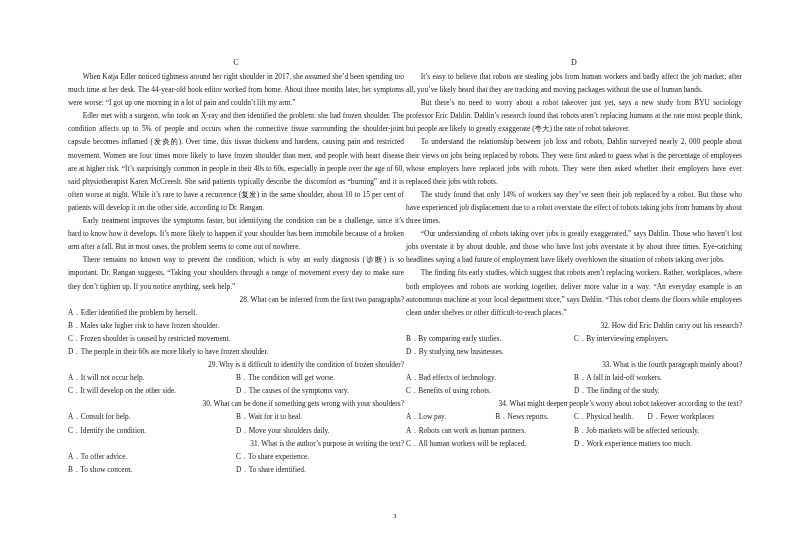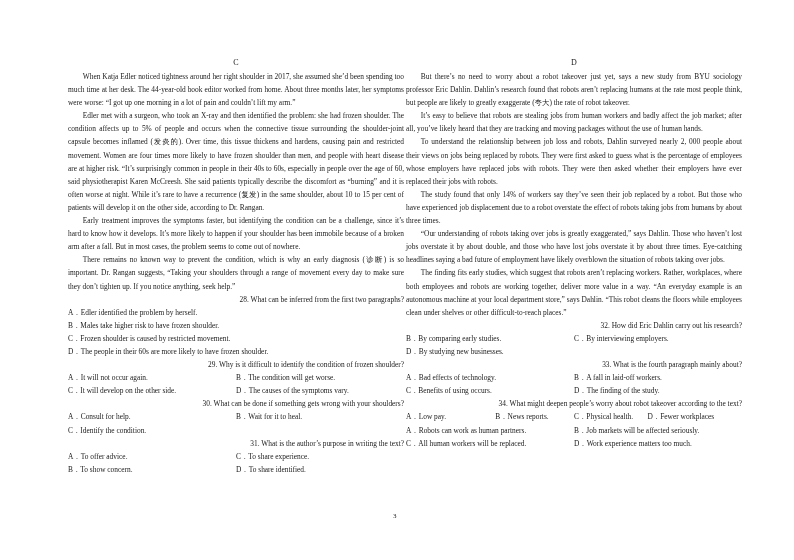--- a/index.html
+++ b/index.html
@@ -29,68 +29,69 @@
   <div>
     <p class="q">28. What can be inferred from the first two paragraphs?</p>
     <div class="opt">A．Edler identified the problem by herself.</div>
     <div class="opt">B．Males take higher risk to have frozen shoulder.</div>
     <div class="opt">C．Frozen shoulder is caused by restricted movement.</div>
     <div class="opt">D．The people in their 60s are more likely to have frozen shoulder.</div>
   </div>
   <div>
     <p class="q">29. Why is it difficult to identify the condition of frozen shoulder?</p>
     <div class="opts2">
-      <div class="opt">A．It will not occur again.</div>
+      <div class="opt">A．It will not occur help.</div>
       <div class="opt">B．The condition will get worse.</div>
       <div class="opt">C．It will develop on the other side.</div>
       <div class="opt">D．The causes of the symptoms vary.</div>
     </div>
   </div>
   <div>
     <p class="q">30. What can be done if something gets wrong with your shoulders?</p>
     <div class="opts2">
       <div class="opt">A．Consult for help.</div>
       <div class="opt">B．Wait for it to heal.</div>
       <div class="opt">C．Identify the condition.</div>
+      <div class="opt">D．Move your shoulders daily.</div>
     </div>
   </div>
   <div>
     <p class="q">31. What is the author’s purpose in writing the text?</p>
     <div class="opts2">
       <div class="opt">A．To offer advice.</div>
       <div class="opt">C．To share experience.</div>
       <div class="opt">B．To show concern.</div>
       <div class="opt">D．To share identified.</div>
     </div>
   </div>
 </div>
 
 <div class="col col-right">
   <div class="sec-title">D</div>
+  <p class="para">It’s easy to believe that robots are stealing jobs from human workers and badly affect the job market; after all, you’ve likely heard that they are tracking and moving packages without the use of human hands.</p>
   <p class="para">But there’s no need to worry about a robot takeover just yet, says a new study from BYU sociology professor Eric Dahlin. Dahlin’s research found that robots aren’t replacing humans at the rate most people think, but people are likely to greatly exaggerate (夸大) the rate of robot takeover.</p>
-  <p class="para">It’s easy to believe that robots are stealing jobs from human workers and badly affect the job market; after all, you’ve likely heard that they are tracking and moving packages without the use of human hands.</p>
   <p class="para">To understand the relationship between job loss and robots, Dahlin surveyed nearly 2, 000 people about their views on jobs being replaced by robots. They were first asked to guess what is the percentage of employees whose employers have replaced jobs with robots. They were then asked whether their employers have ever replaced their jobs with robots.</p>
   <p class="para">The study found that only 14% of workers say they’ve seen their job replaced by a robot. But those who have experienced job displacement due to a robot overstate the effect of robots taking jobs from humans by about three times.</p>
   <p class="para">“Our understanding of robots taking over jobs is greatly exaggerated,” says Dahlin. Those who haven’t lost jobs overstate it by about double, and those who have lost jobs overstate it by about three times. Eye-catching headlines saying a bad future of employment have likely overblown the situation of robots taking over jobs.</p>
   <p class="para">The finding fits early studies, which suggest that robots aren’t replacing workers. Rather, workplaces, where both employees and robots are working together, deliver more value in a way. “An everyday example is an autonomous machine at your local department store,” says Dahlin. “This robot cleans the floors while employees clean under shelves or other difficult-to-reach places.”</p>
 
   <div>
     <p class="q">32. How did Eric Dahlin carry out his research?</p>
     <div class="opts2">
       <div class="opt">B．By comparing early studies.</div>
       <div class="opt">C．By interviewing employers.</div>
       <div class="opt">D．By studying new businesses.</div>
     </div>
   </div>
   <div>
     <p class="q">33. What is the fourth paragraph mainly about?</p>
     <div class="opts2">
       <div class="opt">A．Bad effects of technology.</div>
       <div class="opt">B．A fall in laid-off workers.</div>
-      <div class="opt">C．Benefits of using occurs.</div>
+      <div class="opt">C．Benefits of using robots.</div>
       <div class="opt">D．The finding of the study.</div>
     </div>
   </div>
   <div>
     <p class="q">34. What might deepen people’s worry about robot takeover according to the text?</p>
     <div class="opts4">
       <div class="opt">A．Low pay.</div>
       <div class="opt">B．News reports.</div>
       <div class="opt">C．Physical health.</div>
       <div class="opt">D．Fewer workplaces</div>

